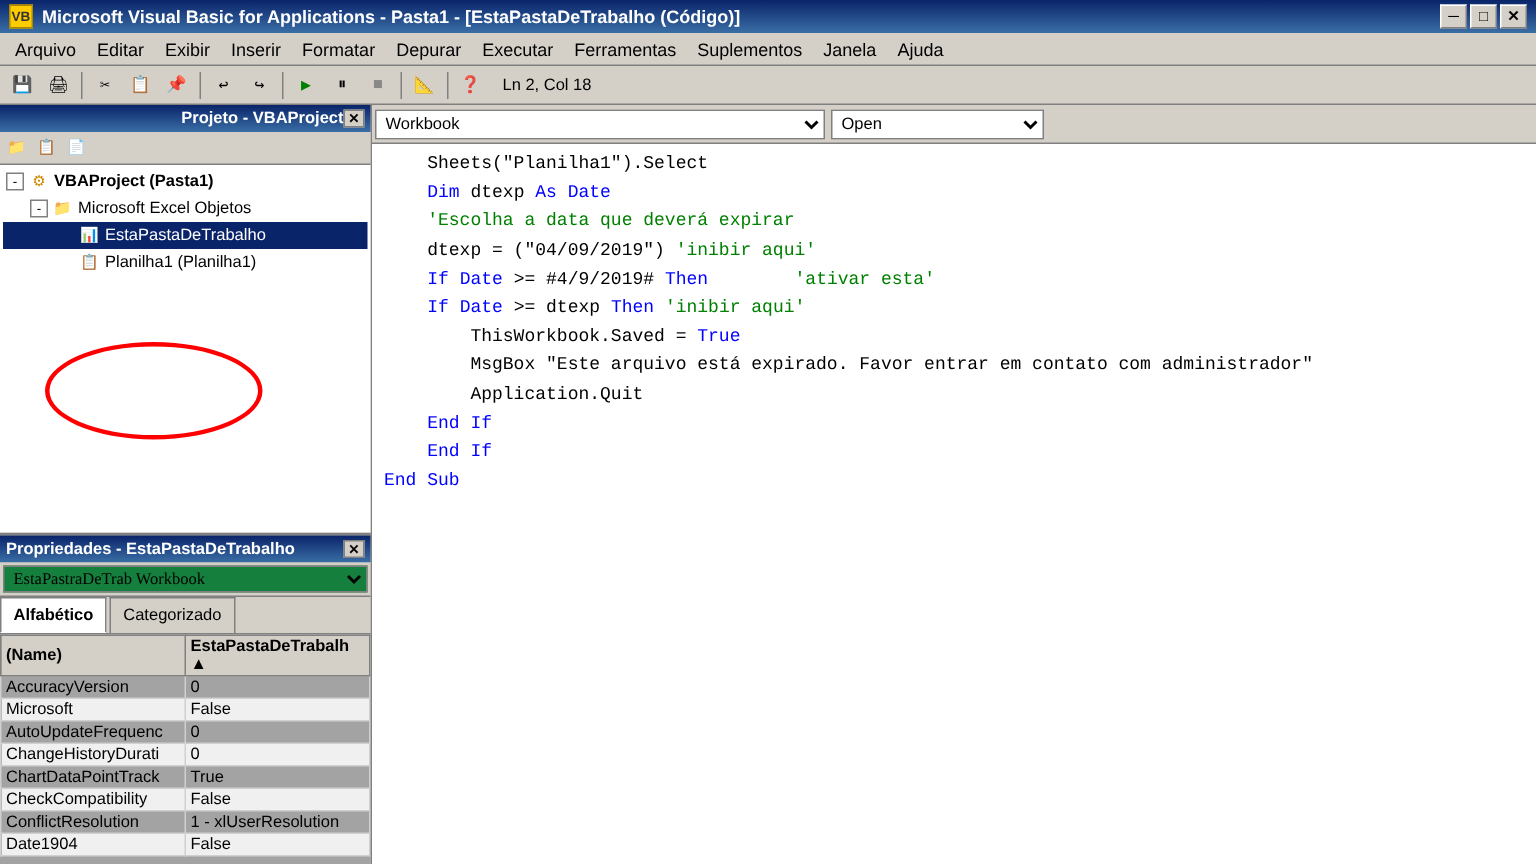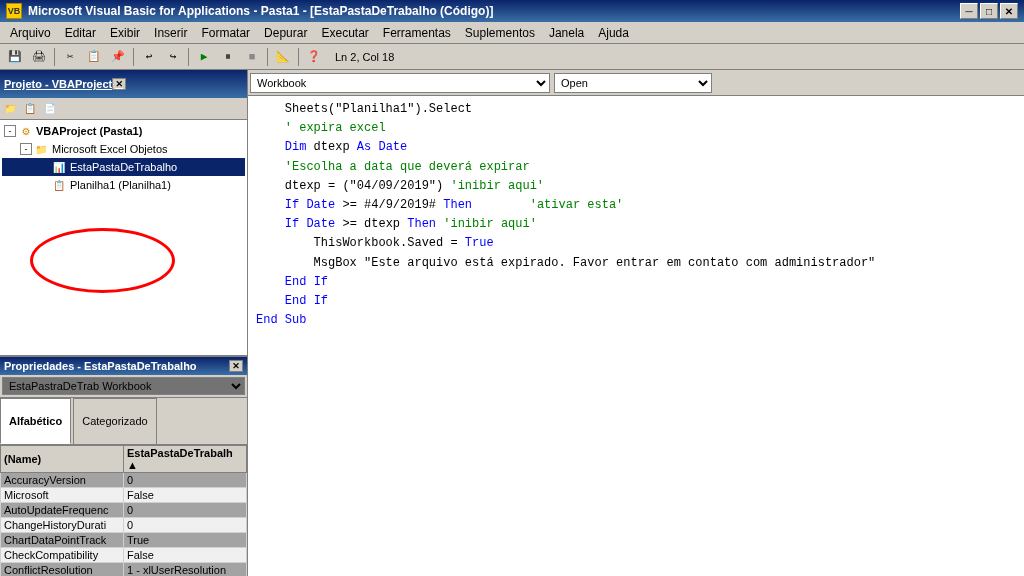--- a/index.html
+++ b/index.html
@@ -115,26 +115,25 @@
       display: flex;
       flex-direction: column;
       border-bottom: 1px solid #808080;
     }
     .panel-title-bar {
       background: linear-gradient(to bottom, #0a246a, #3a6ea5);
       color: white;
       font-family: Arial, sans-serif;
       font-size: 11px;
       font-weight: bold;
-      padding: 14px 4px;
-      display: flex;
-      align-items: center;
-      justify-content: flex-start;
+      padding: 4px 4px;
+      display: flex;
+      align-items: center;
+      justify-content: flex-end;
       height: 18px;
-      text-decoration: underline;
     }
     .panel-close-btn {
       width: 14px; height: 12px;
       background: #d4d0c8;
       border: 1px solid #808080;
       display: flex; align-items: center; justify-content: center;
       font-size: 9px; color: #000; cursor: pointer;
     }
     .panel-toolbar {
       background: #d4d0c8;
@@ -217,34 +216,34 @@
     }
     .props-dropdown-row {
       display: flex;
       padding: 2px;
       border-bottom: 1px solid #808080;
       background: #d4d0c8;
       align-items: center;
     }
     .props-select {
       flex: 1;
-      font-family: Liberation Sans, sans-serif;
-      font-size: 11px;
-      background: #737373;
+      font-family: Liberation Serif, serif;
+      font-size: 11px;
+      background: #15803d;
       border: 1px solid #808080;
       height: 18px;
       padding: 0 2px;
     }
     .props-tabs {
       display: flex;
       background: #d4d0c8;
       border-bottom: 1px solid #808080;
     }
     .props-tab {
-      padding: 16px 8px;
+      padding: 5px 8px;
       font-family: Arial, sans-serif;
       font-size: 11px;
       border: 1px solid #808080;
       border-bottom: none;
       background: #d4d0c8;
       cursor: pointer;
       margin-right: 2px;
     }
     .props-tab.active {
       background: white;
@@ -299,21 +298,21 @@
       font-size: 11px;
       background: white;
       border: 1px solid #808080;
       height: 20px;
       padding: 0 2px;
     }
     .code-dropdown-wide {
       width: 300px;
     }
     .code-dropdown-narrow {
-      width: 158px;
+      width: 142px;
     }
     .code-area {
       flex: 1;
       padding: 4px 8px;
       font-family: 'Courier New', monospace;
       font-size: 12px;
       overflow: auto;
       background: white;
       color: #000;
     }
@@ -444,40 +443,44 @@
                 <td style="width: 50%;">True</td>
               </tr>
               <tr>
                 <td style="width: 50%;">CheckCompatibility</td>
                 <td style="width: 50%;">False</td>
               </tr>
               <tr>
                 <td style="width: 50%;">ConflictResolution</td>
                 <td style="width: 50%;">1 - xlUserResolution</td>
               </tr>
+              <tr>
+                <td style="width: 50%;">Date1904</td>
+                <td style="width: 50%;">False</td>
+              </tr>
             </tbody>
           </table>
         </div>
     </div>
   </div>
 
   <div class="code-panel">
     <div class="code-toolbar">
       <select class="code-dropdown code-dropdown-wide" id="obj-dd"><option>Workbook</option></select>
       <select class="code-dropdown code-dropdown-narrow" id="proc-dd"><option>Open</option></select>
     </div>
     <div class="code-area" id="code-area">
         <div class="code-line"></div>
         <div class="code-line">    Sheets("Planilha1").Select</div>
-        <div class="code-line"><span class="cm">    ' expira excel</span></div>
         <div class="code-line">    <span class="kw">Dim</span> dtexp <span class="kw">As</span> <span class="kw">Date</span></div>
         <div class="code-line"><span class="cm">    'Escolha a data que deverá expirar</span></div>
         <div class="code-line">    dtexp = ("04/09/2019") <span class="cm">'inibir aqui'</span></div>
         <div class="code-line">    <span class="kw">If</span> <span class="kw">Date</span> &gt;= #4/9/2019# <span class="kw">Then</span>        <span class="cm">'ativar esta'</span></div>
         <div class="code-line">    <span class="kw">If</span> <span class="kw">Date</span> &gt;= dtexp <span class="kw">Then</span> <span class="cm">'inibir aqui'</span></div>
         <div class="code-line">        ThisWorkbook.Saved = <span class="kw">True</span></div>
         <div class="code-line">        MsgBox "Este arquivo está expirado. Favor entrar em contato com administrador"</div>
+        <div class="code-line">        Application.Quit</div>
         <div class="code-line">    <span class="kw">End</span> <span class="kw">If</span></div>
         <div class="code-line">    <span class="kw">End</span> <span class="kw">If</span></div>
         <div class="code-line"><span class="kw">End</span> <span class="kw">Sub</span></div>
       </div>
   </div>
 </div>
 
 </body></html>

